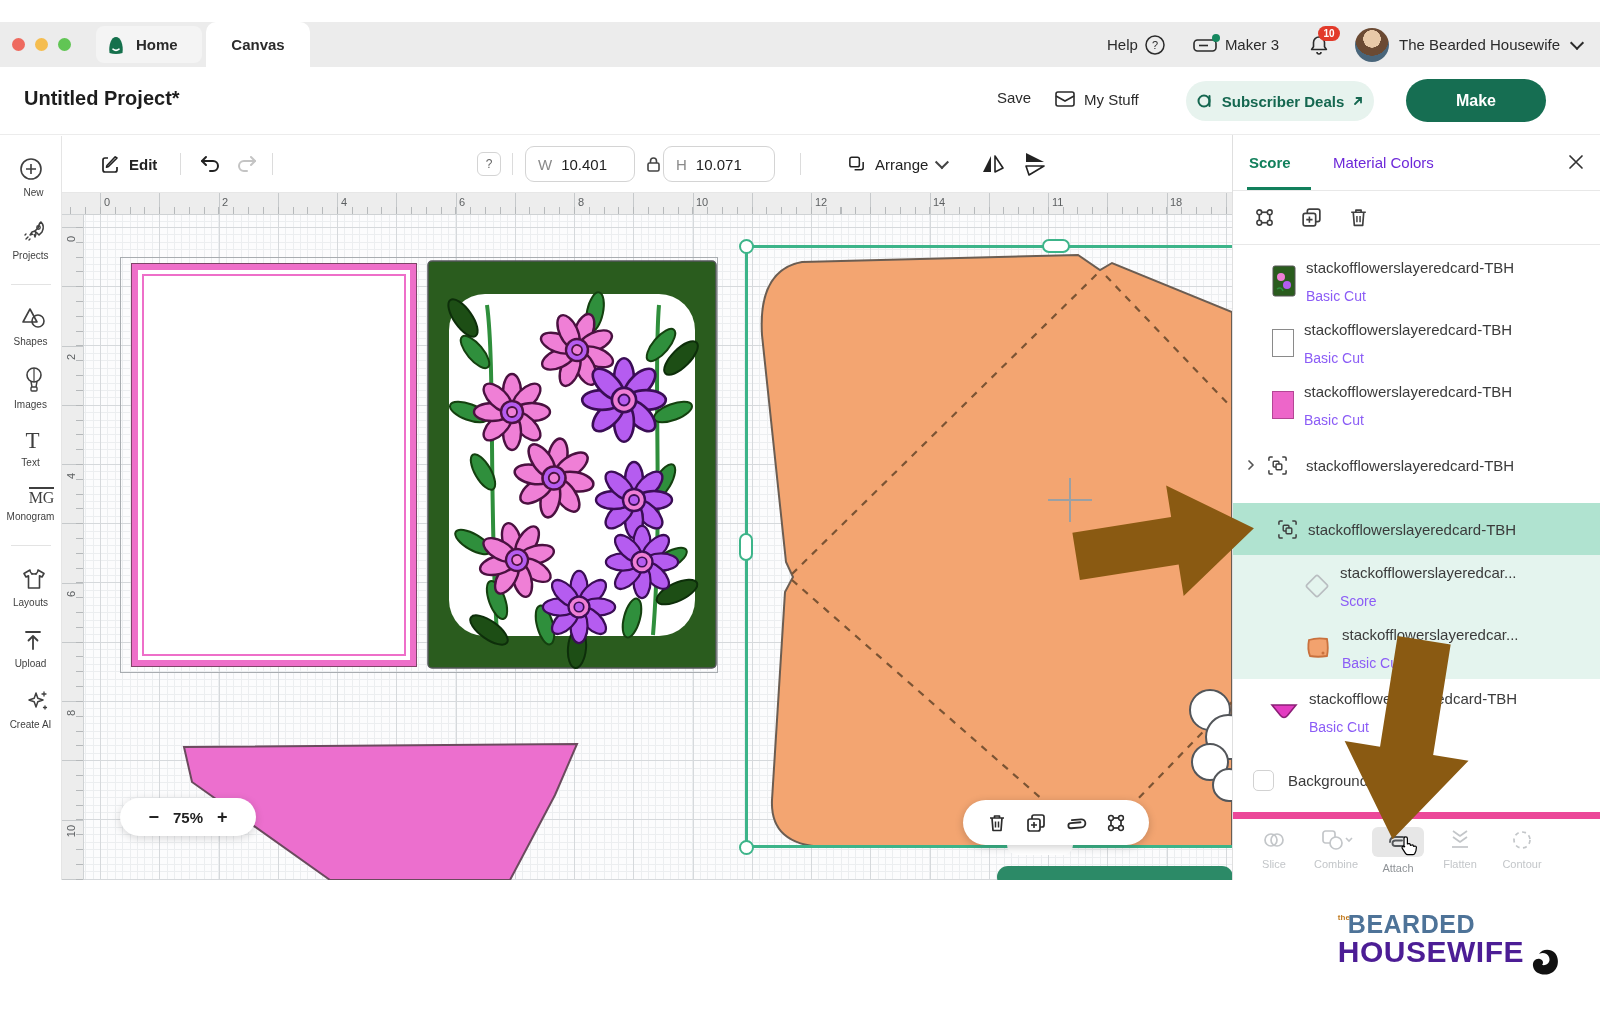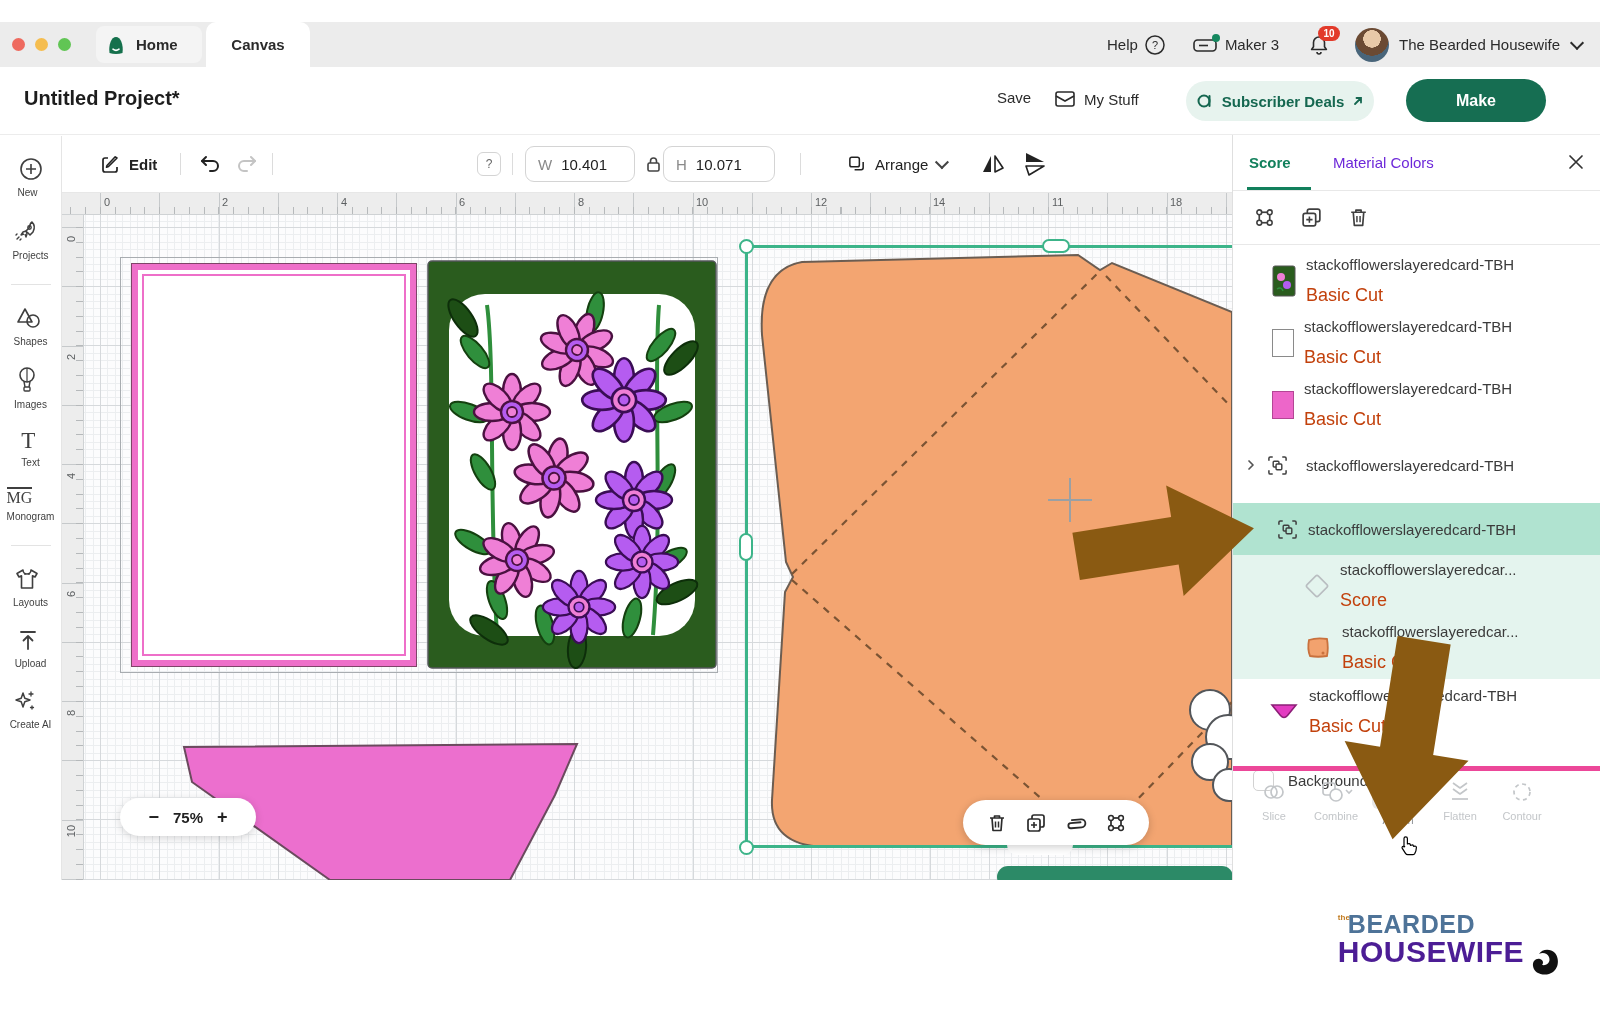--- a/index.html
+++ b/index.html
@@ -25,21 +25,21 @@
 .makebtn{position:absolute;left:1406px;top:12px;width:140px;height:43px;background:#166e52;border-radius:22px;color:#fff;font-weight:700;font-size:16px;display:flex;align-items:center;justify-content:center}
 
 .toolbar{position:absolute;left:62px;top:135px;width:1170px;height:58px;background:#fff;border-bottom:1px solid #e7e7e7}
 .tb-item{position:absolute;top:11px;height:36px;display:flex;align-items:center;gap:8px;font-size:15px;color:#222}
 .tdiv{position:absolute;top:18px;width:1px;height:22px;background:#dcdcdc}
 .field{position:absolute;top:11px;height:36px;border:1px solid #d4d4d4;border-radius:9px;display:flex;align-items:center;gap:9px;padding:0 12px;font-size:15px}
 .glabel{color:#8a8a8a}
 .chev{width:10px;height:10px;border-right:2px solid #444;border-bottom:2px solid #444;transform:rotate(45deg);margin-top:-4px}
 
 .sidebar{position:absolute;left:0;top:136px;width:62px;height:744px;background:#fff;border-right:1px solid #e5e5e5;display:flex;flex-direction:column;align-items:center;padding-top:20px}
-.side-item{display:flex;flex-direction:column;align-items:flex-start;gap:5px;margin-bottom:19px;font-size:10px;color:#3f3f3f;cursor:pointer}
+.side-item{display:flex;flex-direction:column;align-items:flex-end;gap:5px;margin-bottom:19px;font-size:10px;color:#3f3f3f;cursor:pointer}
 .sdiv{width:40px;border-top:1px solid #e3e3e3;margin:4px 0 20px}
 
 .viewport{position:absolute;left:62px;top:193px;width:1170px;height:687px;background:#fcfcfd;overflow:hidden}
 .grid{position:absolute;left:0;top:0;right:0;bottom:0;background-image:
  repeating-linear-gradient(to right,#d6d9dc 0 1px,transparent 1px 59.25px),
  repeating-linear-gradient(to bottom,#d6d9dc 0 1px,transparent 1px 59.25px),
  repeating-linear-gradient(to right,#eceef0 0 1px,transparent 1px 7.406px),
  repeating-linear-gradient(to bottom,#eceef0 0 1px,transparent 1px 7.406px);
  background-position:38px 34px}
 .ruler-x{position:absolute;left:0;top:0;width:1170px;height:22px;background:#ededed;border-bottom:1px solid #cfd2d4;background-image:repeating-linear-gradient(to right,#c6c9cb 0 1px,transparent 1px 59.25px);background-position:38px 0}
@@ -51,21 +51,21 @@
 .sel-line{position:absolute;background:#3cb489}
 .handle-c{position:absolute;width:15px;height:15px;border:2.5px solid #3cb489;background:#fff;border-radius:50%}
 .handle-p{position:absolute;border:2.5px solid #3cb489;background:#fff;border-radius:8px}
 .float-tb{position:absolute;left:901px;top:607px;width:186px;height:45px;background:#fff;border-radius:23px;box-shadow:0 2px 9px rgba(0,0,0,.2);display:flex;align-items:center;justify-content:space-around;padding:0 14px}
 .zoompill{position:absolute;left:58px;top:605px;width:136px;height:38px;background:#fff;border-radius:19px;box-shadow:0 2px 8px rgba(0,0,0,.16);display:flex;align-items:center;justify-content:center;gap:14px;font-size:15px;font-weight:700;color:#222}
 
 .panel{position:absolute;left:1232px;top:135px;width:368px;height:745px;background:#fff;border-left:1px solid #dfdfdf}
 .ptab{font-size:15px;font-weight:700}
 .lrow{position:absolute;left:0;width:368px;display:flex;align-items:center;gap:10px;padding-left:39px}
 .ltitle{font-size:15px;color:#3b3b3b}
-.lsub{font-size:18px;color:#c2410c;margin-top:12px}
+.lsub{font-size:14px;color:#8b5cf6;margin-top:12px}
 .pact{position:absolute;top:679px;width:62px;display:flex;flex-direction:column;align-items:center;gap:5px;font-size:11px;color:#c3c6c9}
 
 .bottomband{position:absolute;left:0;top:880px;width:1600px;height:137px;background:#fff}
 .wm{position:absolute;right:38px;top:32px;text-align:left;line-height:1}
 .wm .l1{font-size:25px;font-weight:800;color:#4e7398;letter-spacing:.5px}
 .wm .l2{font-size:30px;font-weight:800;color:#4c1d95;letter-spacing:.5px}
 .wm .the{font-size:8px;font-weight:700;color:#c17a1f;display:inline-block;vertical-align:top;line-height:.95;margin-right:2px;margin-top:2px;width:8px}
 </style>
 </head>
 <body>
@@ -564,21 +564,21 @@
           <div class="ltitle">stackofflowerslayeredcard-TBH</div>
           <div class="lsub">Basic Cut</div>
         </div>
     </div>
 
     <div class="lrow" style="top:625px;height:40px;padding-left:20px;gap:14px">
       <span style="width:21px;height:21px;border:1.5px solid #d2d2d2;border-radius:5px;background:#fff;display:inline-block"></span>
       <span class="ltitle">Background</span>
     </div>
 
-    <div class="abs" style="left:0;top:631px;width:368px;height:74px;border-top:5px solid #ec4899">
+    <div class="abs" style="left:0;top:677px;width:368px;height:74px;border-top:7px solid #ec4899">
       <div class="pact" style="left:10px;top:8px;position:absolute">
         <svg width="26" height="26" viewBox="0 0 26 26">
             <circle cx="10" cy="13" r="6" fill="none" stroke="#c3c6c9" stroke-width="1.7"></circle>
             <circle cx="16" cy="13" r="6" fill="none" stroke="#c3c6c9" stroke-width="1.7"></circle>
           </svg>
         <span>Slice</span>
       </div>
       <div class="pact" style="left:72px;top:8px;position:absolute">
         <svg width="34" height="26" viewBox="0 0 34 26">
             <rect x="4" y="4" width="12" height="12" rx="2.5" fill="none" stroke="#c3c6c9" stroke-width="1.7"></rect>

